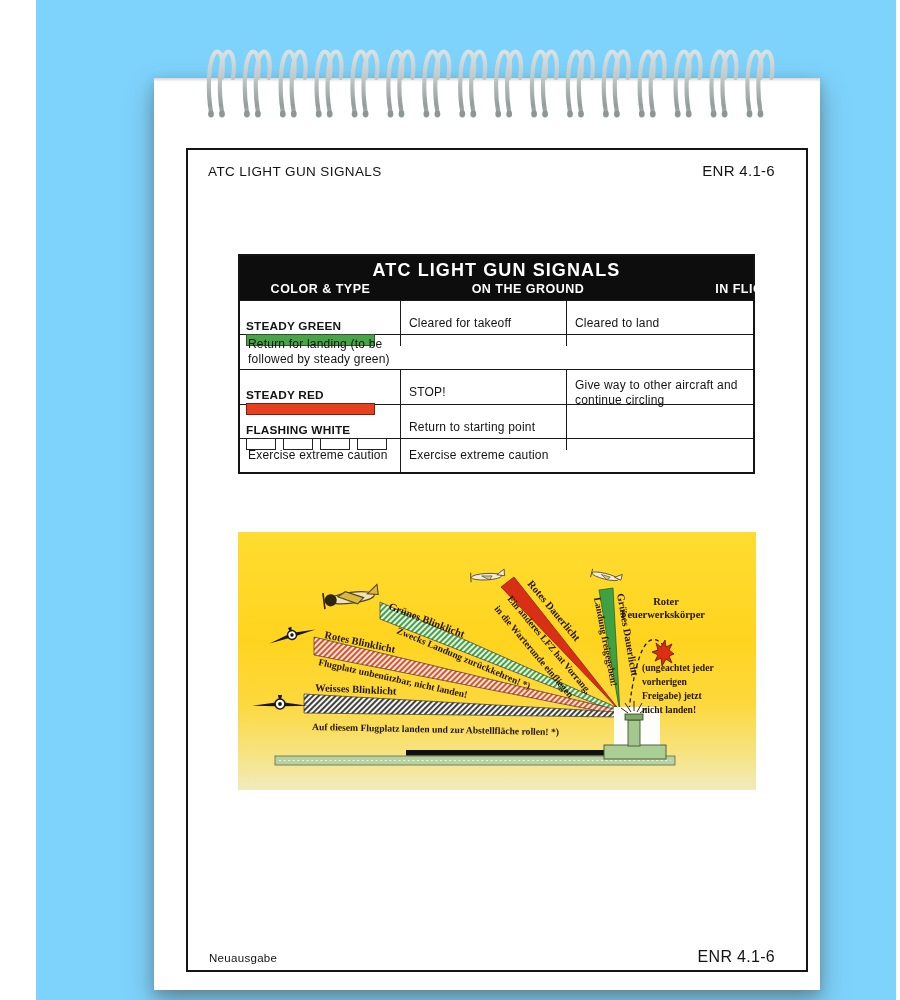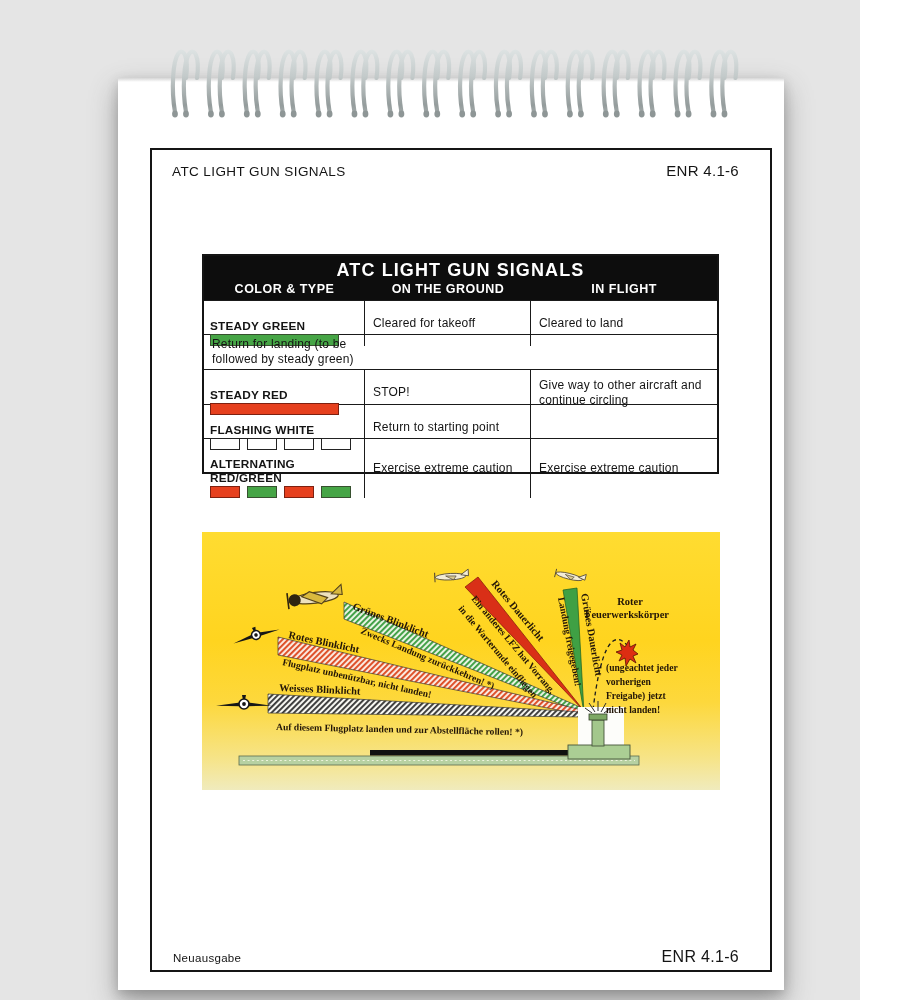--- a/index.html
+++ b/index.html
@@ -1,38 +1,38 @@
 <!DOCTYPE html>
 <html><head>
 <meta charset="utf-8">
 <style>
   html,body{margin:0;padding:0;background:#ffffff;}
-  #root{position:relative;width:860px;height:1000px;background:#e5e5e5;overflow:hidden;
-        font-family:"Liberation Sans",sans-serif;color:#141414;}
+  #root{position:relative;width:860px;height:1000px;background:#7dd3fc;overflow:hidden;
+        font-family:"Liberation Sans",sans-serif;color:#141414;margin-left:36px;}
 
   
   .page{position:absolute;left:118px;top:78px;width:666px;height:912px;background:#ffffff;
         box-shadow:0 12px 26px rgba(70,70,70,.45),0 4px 10px rgba(70,70,70,.25);}
   .page::before{content:"";position:absolute;top:0;left:0;right:0;height:4px;
         background:linear-gradient(#d6d6d6,#ffffff);}
 
   .spiral{position:absolute;left:30px;top:-34px;width:600px;height:112px;pointer-events:none;}
 
   .frame{position:absolute;left:32px;top:70px;width:618px;height:820px;border:2px solid #151515;}
 
   .hdr-left{position:absolute;left:20px;top:14px;font-size:13.5px;letter-spacing:.4px;}
   .hdr-right{position:absolute;right:31px;top:12px;font-size:15px;letter-spacing:.3px;}
   .ftr-left{position:absolute;left:21px;bottom:6px;font-size:11.5px;letter-spacing:.3px;}
   .ftr-right{position:absolute;right:31px;bottom:4px;font-size:16px;letter-spacing:.3px;}
 
   
   .sig-table{position:absolute;left:50px;top:104px;width:513px;border:2px solid #141414;background:#fff;}
   .t-head{background:#0d0d0d;color:#fff;}
   .t-title{text-align:center;font-size:18px;font-weight:700;letter-spacing:1.1px;padding:4px 0 1px;}
-  .t-cols{display:grid;grid-template-columns:161px 166px 186px;padding-bottom:4px;}
+  .t-cols{display:grid;grid-template-columns:161px 166px 186px;padding-bottom:4px;gap:44px;}
   .t-cols span{text-align:center;font-size:12.5px;font-weight:700;letter-spacing:.5px;}
   .t-row{display:grid;grid-template-columns:161px 166px 186px;border-top:1.5px solid #1a1a1a;height:33px;}
   .t-row.tall{height:34px;}
   .t-row:first-of-type{border-top:none;}
   .c1{border-right:1.5px solid #1a1a1a;padding:18px 4px 0 6px;}
   .c2{border-right:1.5px solid #1a1a1a;}
   .c2,.c3{display:flex;align-items:center;padding:0 6px 0 8px;font-size:12px;line-height:1.22;letter-spacing:.2px;}
   .lbl{font-size:11.8px;font-weight:700;letter-spacing:.2px;}
   .bars{display:flex;gap:7px;margin-top:1px;}
   .bar{height:10px;border:1.5px solid #2b2b2b;}
@@ -136,29 +136,20 @@
               <span class="bar seg white"></span>
                 <span class="bar seg white"></span>
                 <span class="bar seg white"></span>
                 <span class="bar seg white"></span>
             </div>
           </div>
           <div class="c2">Return to starting point</div>
         </div>
 
         <div class="t-row">
-          <div class="c1">
-            <div class="lbl">ALTERNATING RED/GREEN</div>
-            <div class="bars">
-              <span class="bar seg red"></span>
-                <span class="bar seg green"></span>
-                <span class="bar seg red"></span>
-                <span class="bar seg green"></span>
-            </div>
-          </div>
           <div class="c2">Exercise extreme caution</div>
           <div class="c3">Exercise extreme caution</div>
         </div>
       </div>
 
       <div class="diagram">
         <svg viewBox="0 0 518 258" width="518" height="258">
           <defs>
             <pattern id="patG" width="4" height="4" patternUnits="userSpaceOnUse" patternTransform="rotate(45)">
               <rect width="4" height="4" fill="#eaf4e4"></rect>

